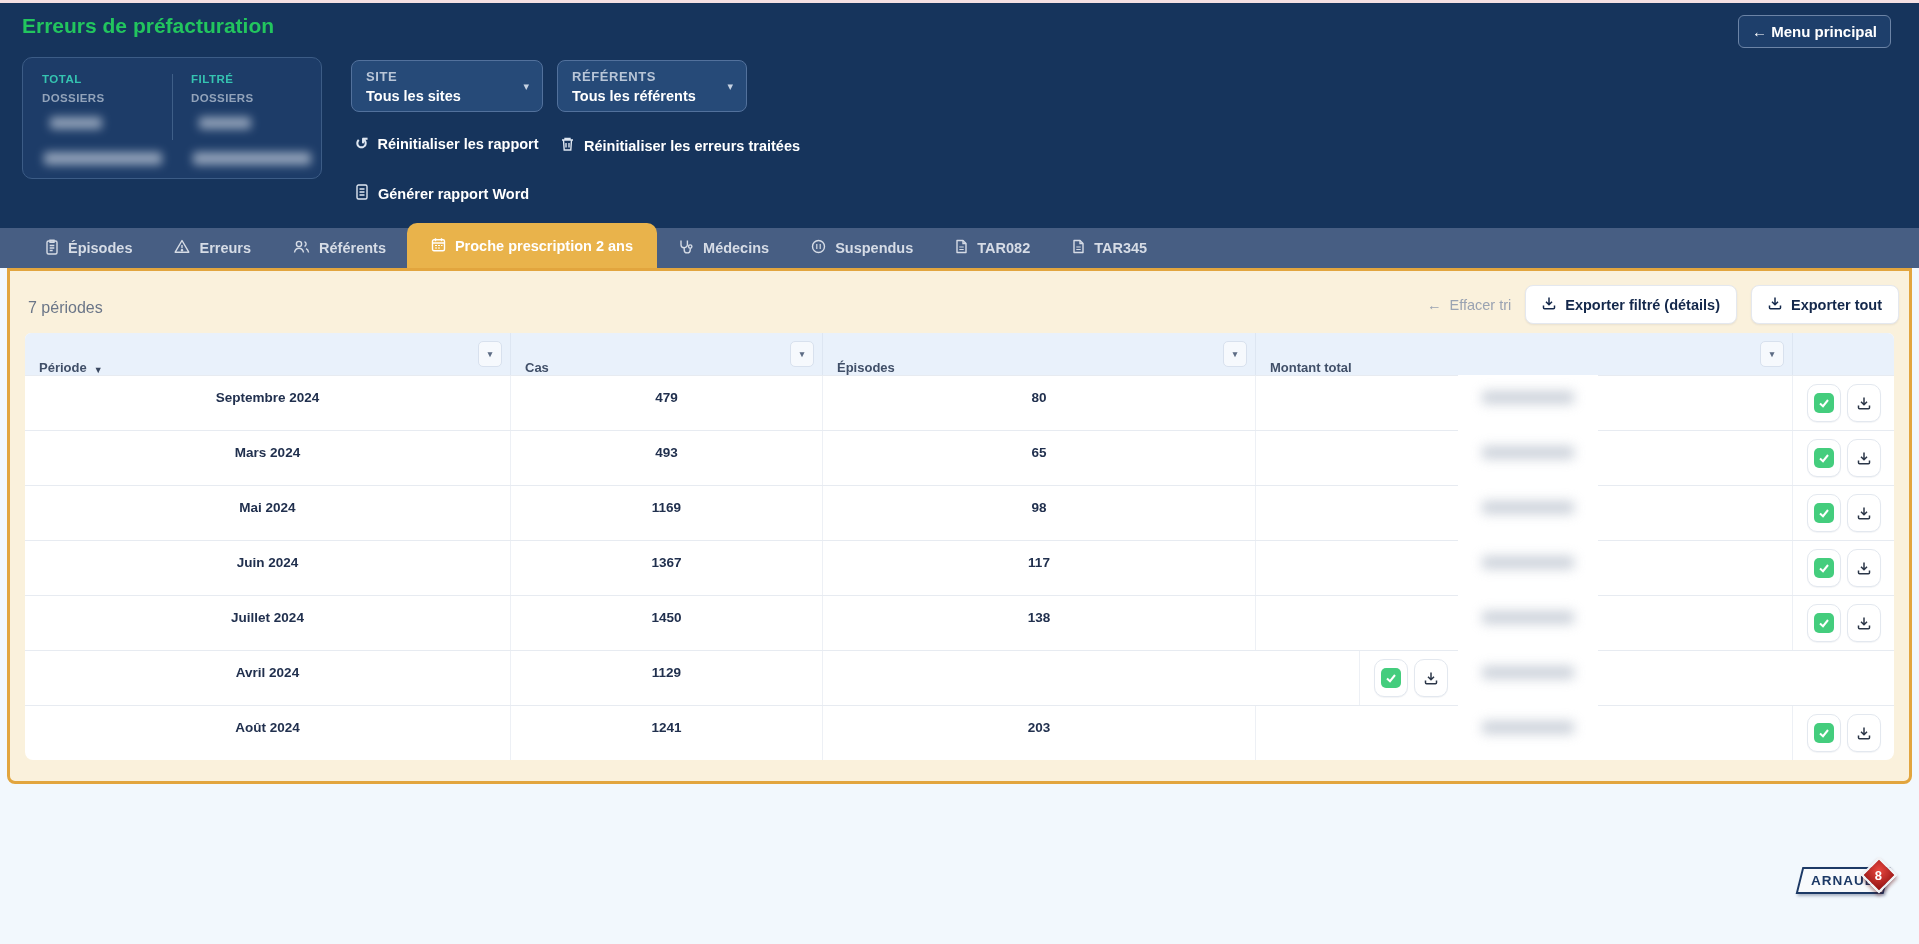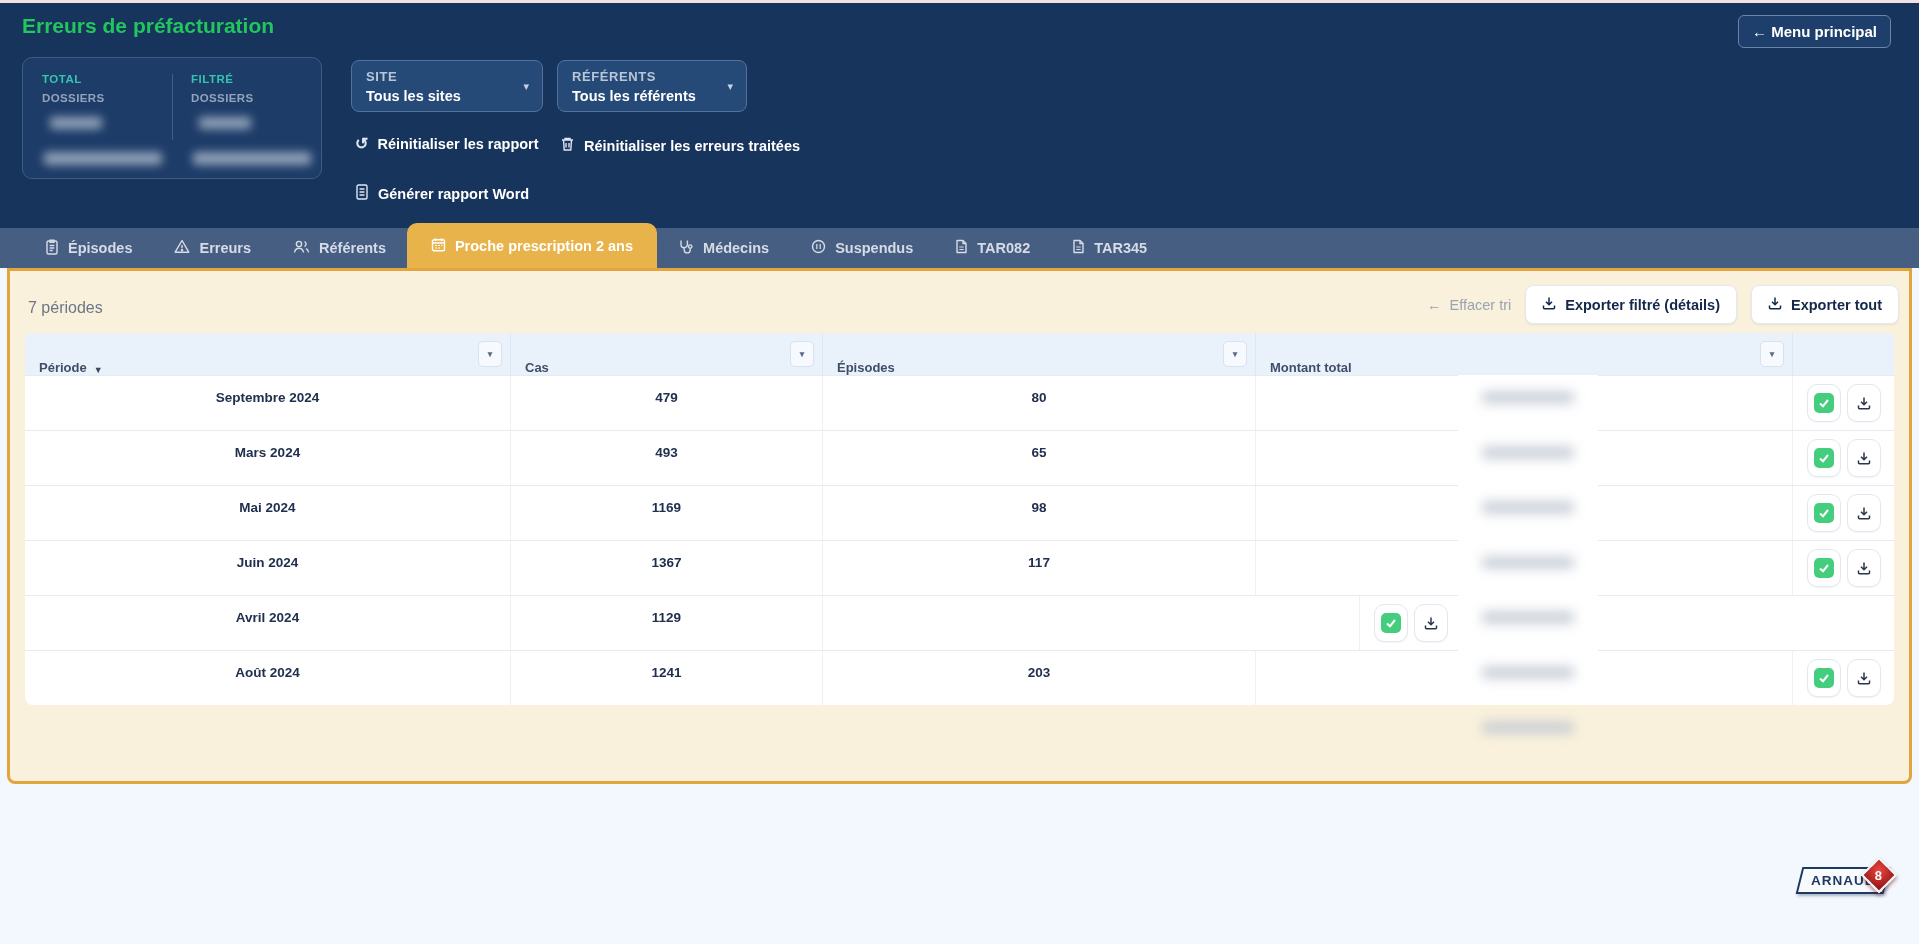--- a/index.html
+++ b/index.html
@@ -352,20 +352,41 @@
             </span>
           <span class="icon-btn">
               <svg width="14" height="14" viewBox="0 0 14 14" fill="none" stroke="#2b3648" stroke-width="1.5">
                 <path d="M7 1.5v7M4 5.8 7 8.8l3-3"></path>
                 <path d="M1.5 9.5v2.3a1 1 0 0 0 1 1h9a1 1 0 0 0 1-1V9.5"></path>
               </svg>
             </span>
         </div>
       </div>
 
+      <div class="tr">
+        <div class="td c-periode">Juillet 2024</div>
+        <div class="td c-cas">1450</div>
+        <div class="td c-episodes">138</div>
+        <div class="td c-montant"></div>
+        <div class="td c-actions actions">
+          <span class="icon-btn">
+              <span class="check-sq">
+                <svg width="12" height="12" viewBox="0 0 12 12" fill="none" stroke="#fff" stroke-width="2">
+                  <path d="M2 6.5 5 9.2 10 3"></path>
+                </svg>
+              </span>
+            </span>
+          <span class="icon-btn">
+              <svg width="14" height="14" viewBox="0 0 14 14" fill="none" stroke="#2b3648" stroke-width="1.5">
+                <path d="M7 1.5v7M4 5.8 7 8.8l3-3"></path>
+                <path d="M1.5 9.5v2.3a1 1 0 0 0 1 1h9a1 1 0 0 0 1-1V9.5"></path>
+              </svg>
+            </span>
+        </div>
+      </div>
 
       <div class="tr">
         <div class="td c-periode">Avril 2024</div>
         <div class="td c-cas">1129</div>
         <div class="td c-montant"></div>
         <div class="td c-actions actions">
           <span class="icon-btn">
               <span class="check-sq">
                 <svg width="12" height="12" viewBox="0 0 12 12" fill="none" stroke="#fff" stroke-width="2">
                   <path d="M2 6.5 5 9.2 10 3"></path>

